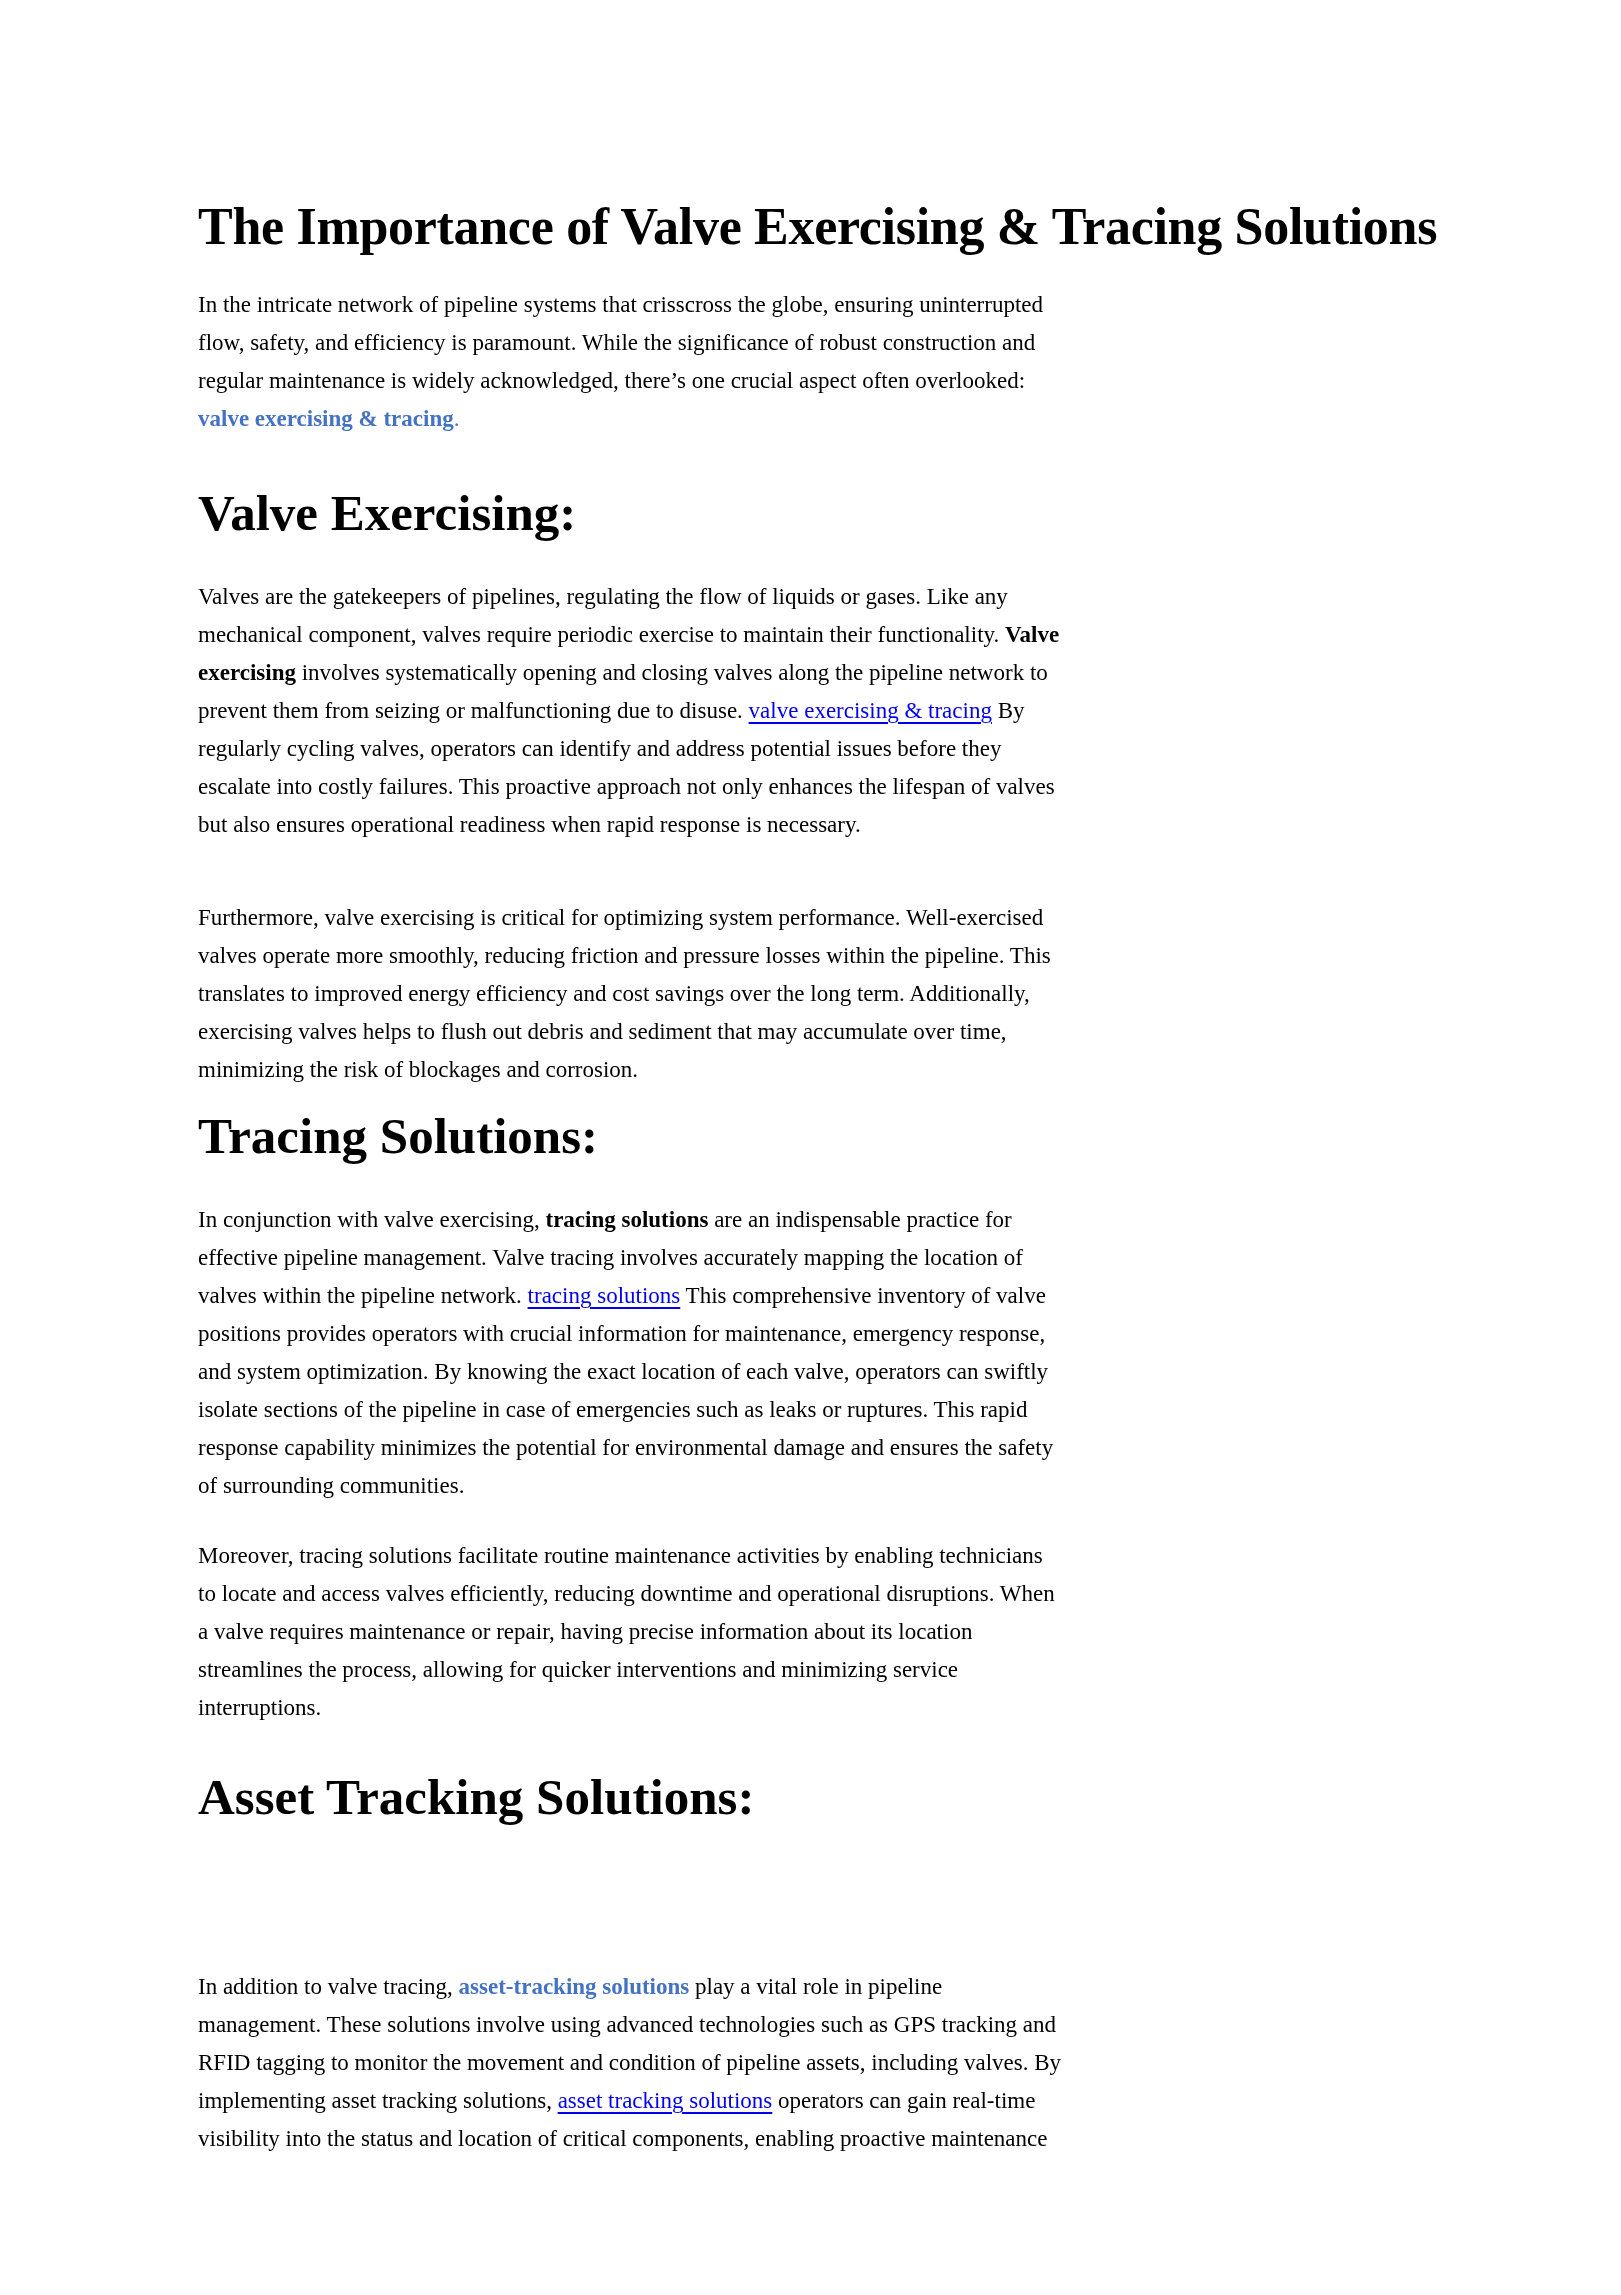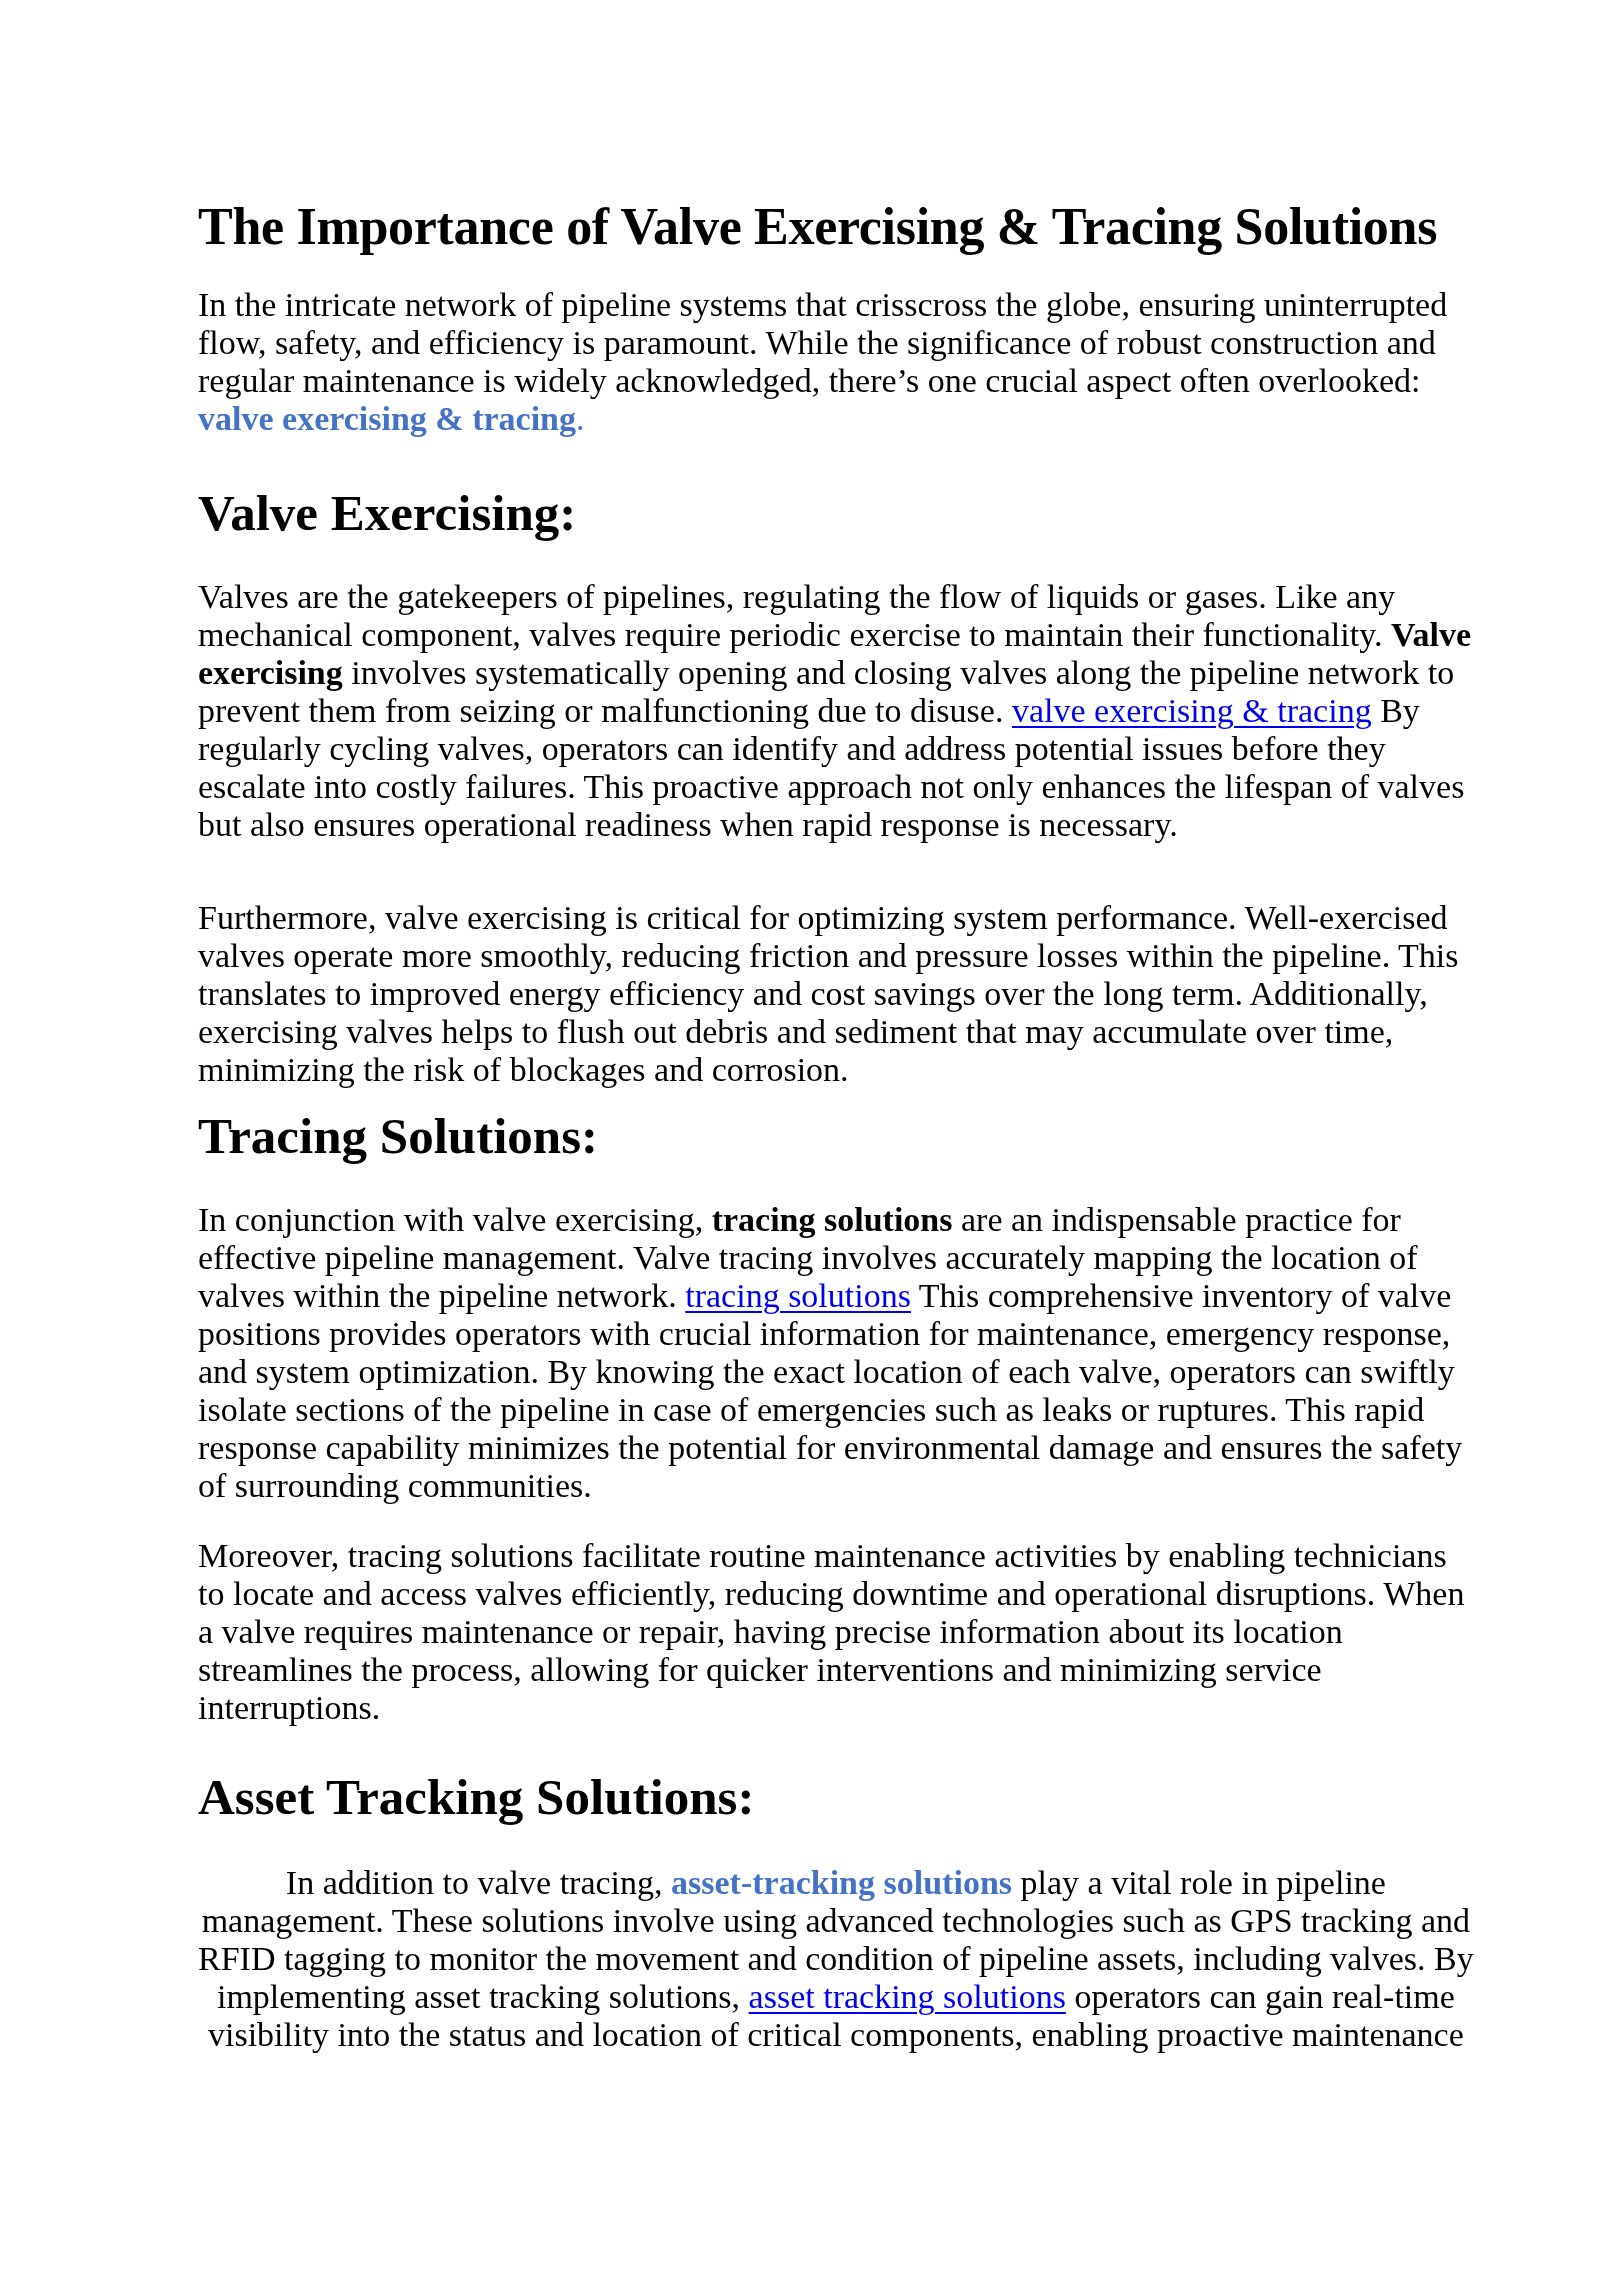--- a/index.html
+++ b/index.html
@@ -38,21 +38,21 @@
     margin: 0;
     font-size: 51px;
     font-weight: bold;
     line-height: 61px;
     white-space: nowrap;
   }
   .para {
     position: absolute;
     left: 0;
     margin: 0;
-    font-size: 34px;
+    font-size: 23px;
     line-height: 38px;
   }
   .line {
     display: block;
     white-space: nowrap;
   }
   .bold { font-weight: bold; }
   .link-blue {
     color: #0000ee;
     text-decoration: underline;
@@ -117,21 +117,21 @@
   <p class="para" style="top:1537px;">
     <span class="line">Moreover, tracing solutions facilitate routine maintenance activities by enabling technicians</span>
     <span class="line">to locate and access valves efficiently, reducing downtime and operational disruptions. When</span>
     <span class="line">a valve requires maintenance or repair, having precise information about its location</span>
     <span class="line">streamlines the process, allowing for quicker interventions and minimizing service</span>
     <span class="line">interruptions.</span>
   </p>
 
   <h2 class="section-heading" style="top:1767px;">Asset Tracking Solutions:</h2>
 
-  <p class="para" style="top:1864px;text-align:center;">
+  <p class="para" style="top:1968px;">
     <span class="line"><span>In addition to valve tracing, </span><span class="link-accent">asset-tracking solutions</span><span> play a vital role in pipeline</span></span>
     <span class="line">management. These solutions involve using advanced technologies such as GPS tracking and</span>
     <span class="line">RFID tagging to monitor the movement and condition of pipeline assets, including valves. By</span>
     <span class="line"><span>implementing asset tracking solutions, </span><a class="link-blue">asset tracking solutions</a><span> operators can gain real-time</span></span>
     <span class="line">visibility into the status and location of critical components, enabling proactive maintenance</span>
   </p>
 
 </div>
 
 

